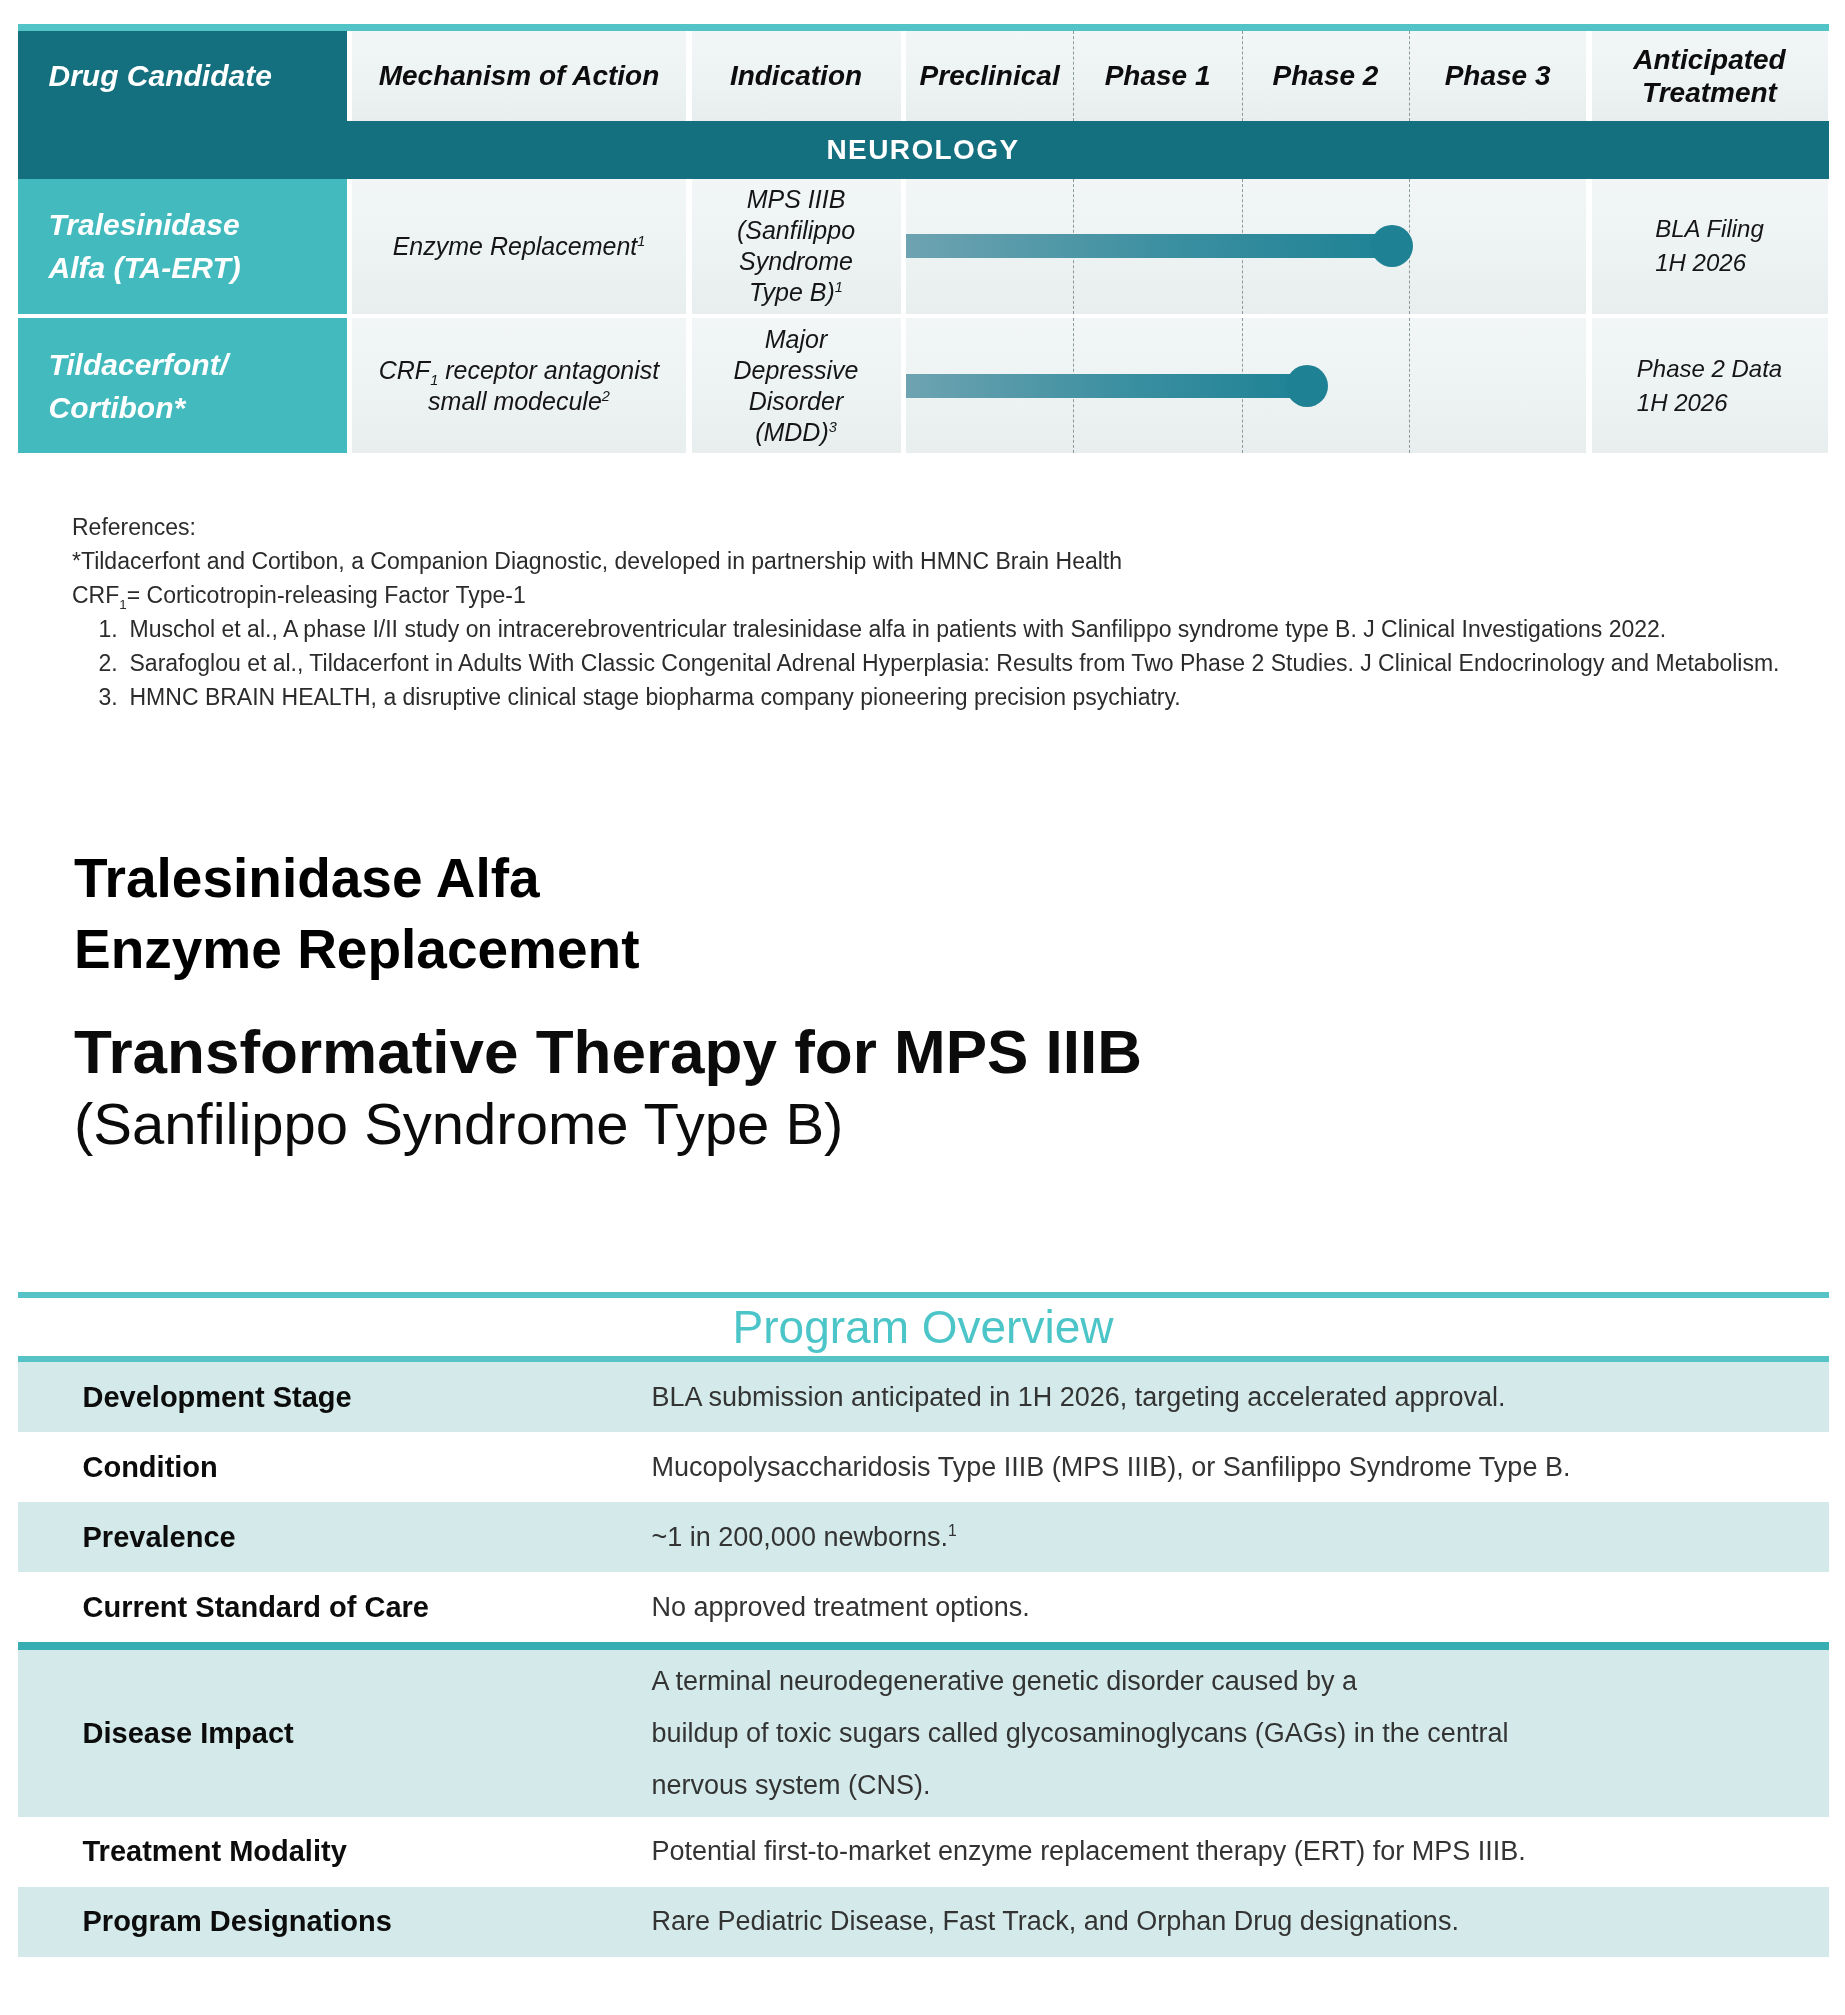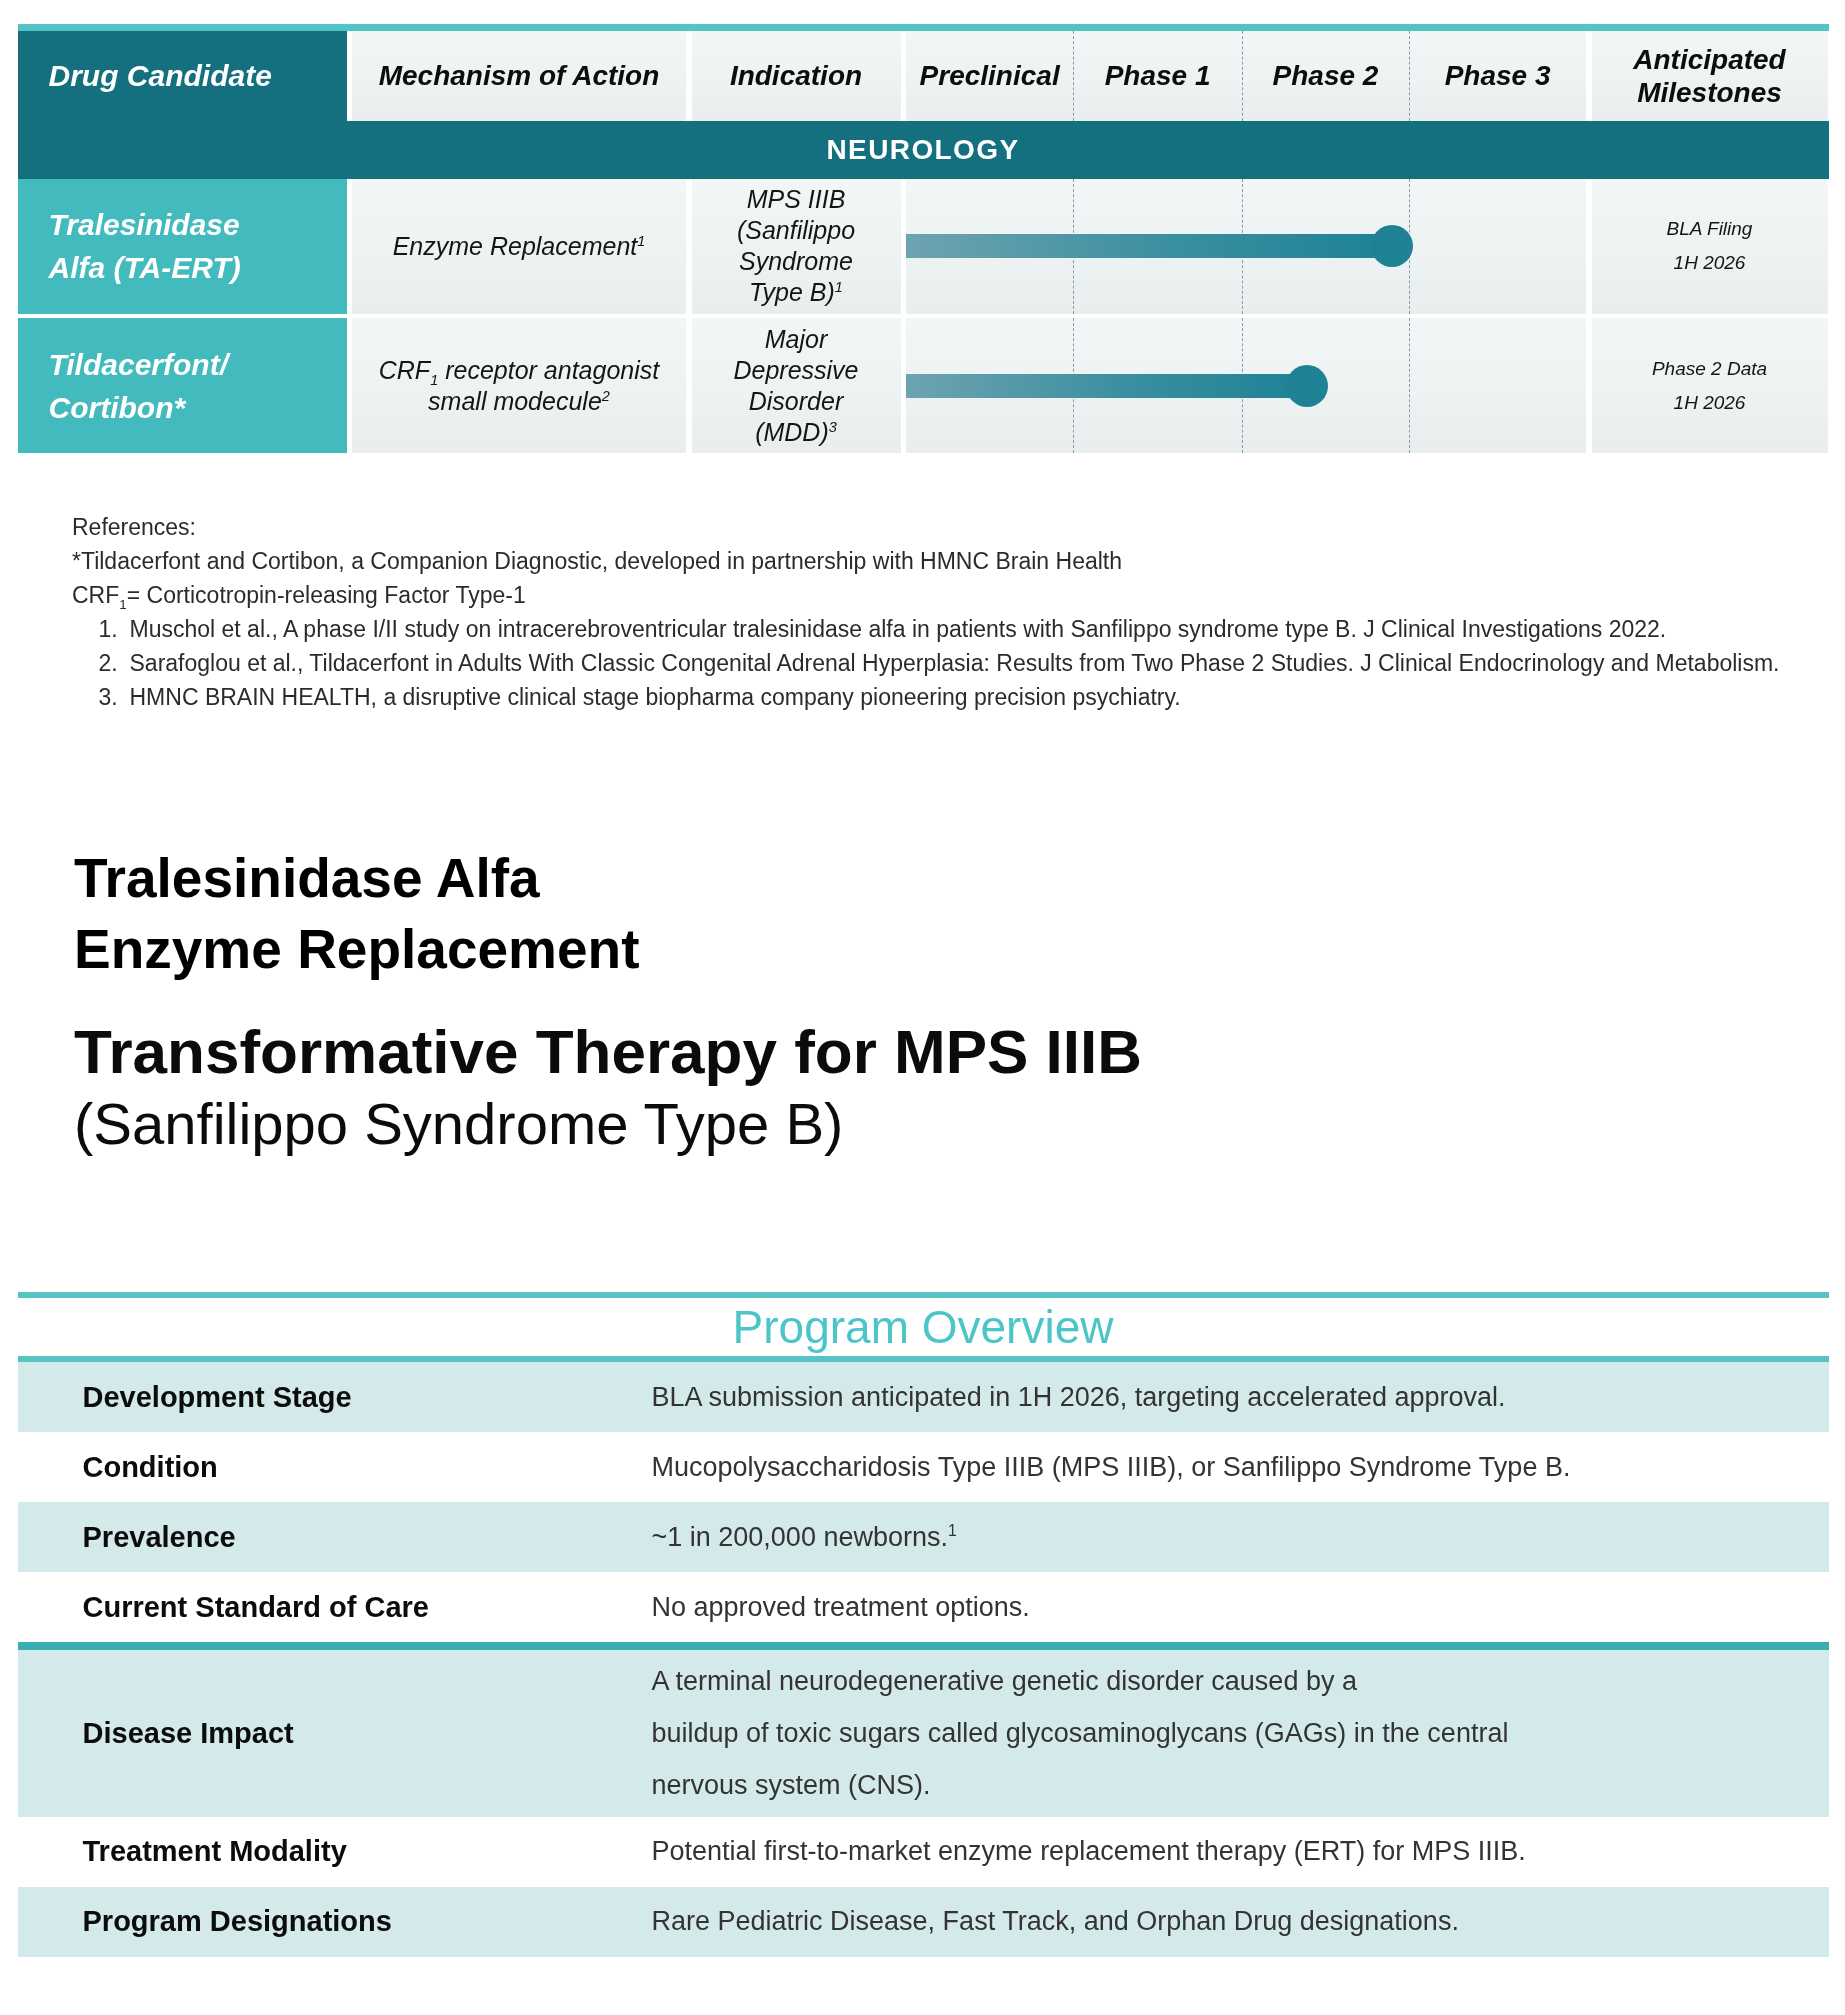--- a/index.html
+++ b/index.html
@@ -35,22 +35,22 @@
   .row-1 .cell{min-height:123px;}
   .drug-cell{background:#43babd;color:#ffffff;font-weight:700;font-size:30px;line-height:43px;
     display:flex;align-items:center;padding-left:31px;}
   .mid-cell{display:flex;align-items:center;justify-content:center;text-align:center;
     font-size:25px;line-height:31px;color:#151515;padding:5.5px 9.2px;}
   .track-cell{overflow:visible;}
   .bar{position:absolute;left:0;top:50%;transform:translateY(-50%);height:24px;
     background:linear-gradient(90deg,#6ea3b1 0%,#3a8fa0 55%,#1e8295 100%);}
   .bar-dot{position:absolute;right:-21px;top:50%;transform:translateY(-50%);
     width:42px;height:42px;border-radius:50%;background:#1e8194;}
-  .milestone-cell{display:flex;align-items:center;justify-content:center;text-align:center;
-    font-size:19px;line-height:34px;color:#151515;}
+  .milestone-cell{display:flex;align-items:center;justify-content:center;text-align:left;
+    font-size:24px;line-height:34px;color:#151515;}
 
   
   .refs{margin:57px 57px 0 72px;font-size:23px;line-height:34px;color:#2b2b2b;}
   .refs-title{margin:0 0 0 0;}
   .refs-note{margin:0;}
   .refs ol{margin:0;padding:0 0 0 52px;}
   .refs li{padding-left:5.5px;text-align:justify;}
 
   
   .hero{margin:129px 74px 0 74px;}
@@ -89,21 +89,21 @@
         <div class="pl-1">Phase 1</div>
         <div class="pl-2">Phase 2</div>
         <div class="pl-3">Phase 3</div>
       </div>
       <div class="dashes">
         <div class="dash dash-0"></div>
         <div class="dash dash-1"></div>
         <div class="dash dash-2"></div>
       </div>
     </div>
-    <div class="cell light">Anticipated Milestones</div>
+    <div class="cell light">Anticipated Treatment</div>
   </div>
 
   <div class="neuro-band">NEUROLOGY</div>
 
   <div class="pipe-row pipe-body row-1">
     <div class="cell drug-cell multiline">Tralesinidase
 Alfa (TA-ERT)</div>
     <div class="cell light mid-cell">
       <span><span>Enzyme Replacement</span><sup>1</sup></span>
     </div>

